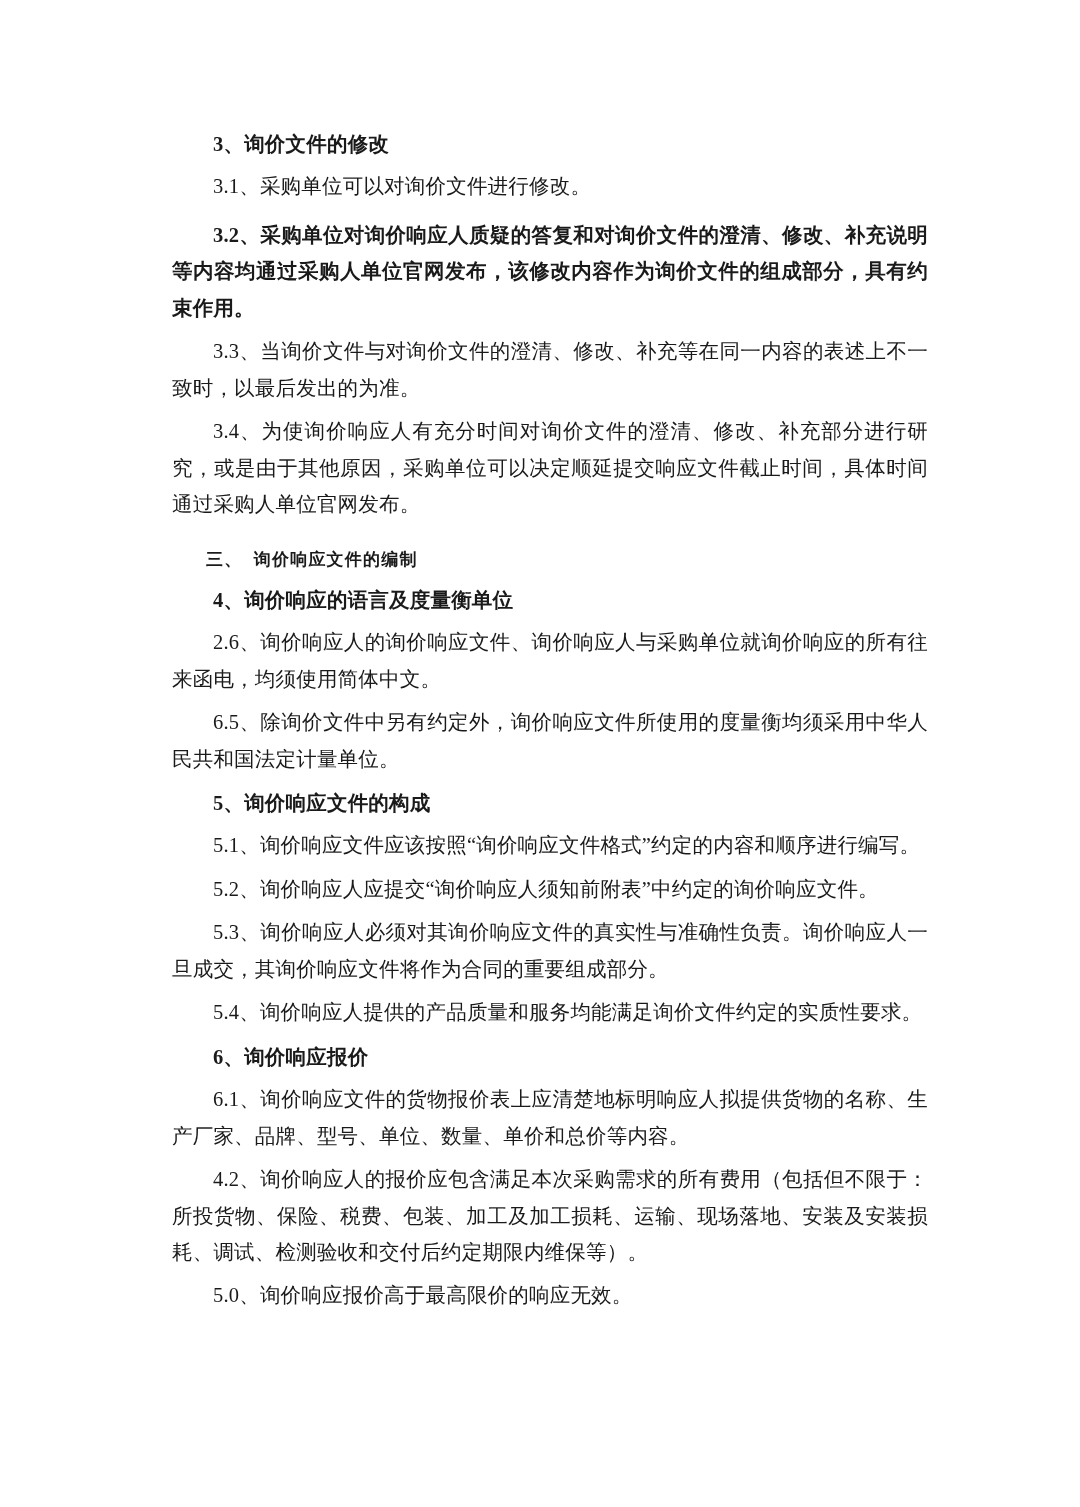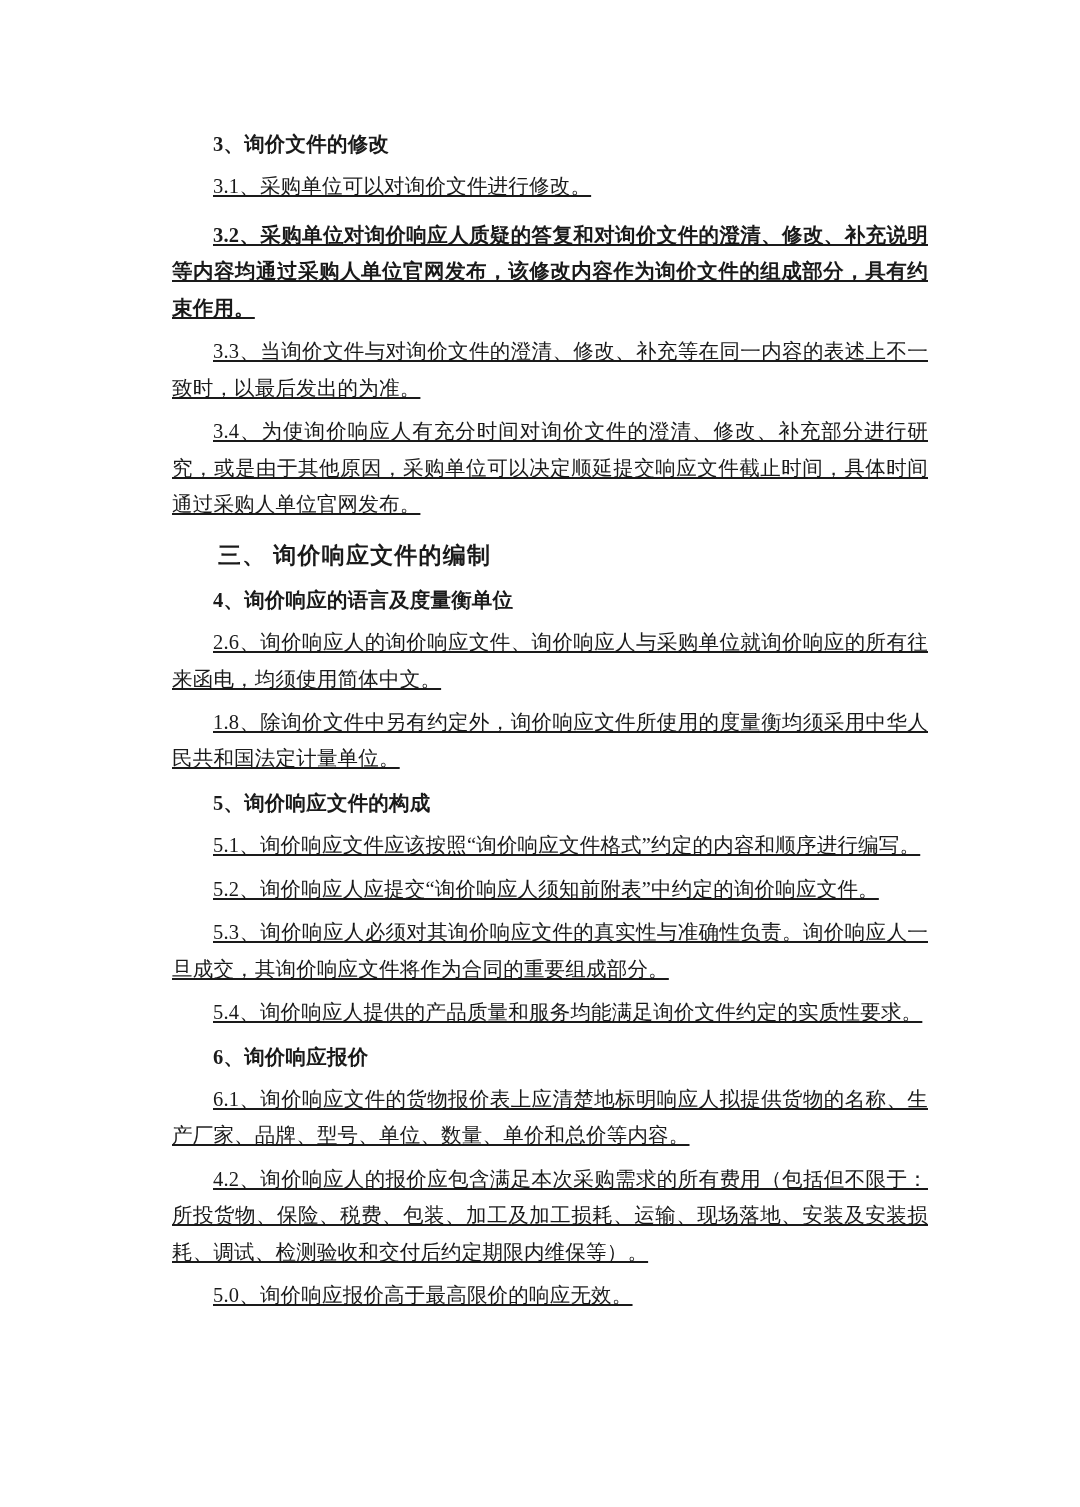--- a/index.html
+++ b/index.html
@@ -29,36 +29,36 @@
   .h-sub {
     font-weight: bold;
     font-size: 20.5px;
     line-height: 1.62;
     text-indent: 2em;
     margin: 10px 0 4px 0;
     letter-spacing: 0.2px;
   }
   .h-section {
     font-weight: bold;
-    font-size: 23px;
+    font-size: 17px;
     line-height: 1.62;
     text-indent: 2em;
-    margin: 14px 0 6px 0;
+    margin: 24px 0 6px 0;
     letter-spacing: 1.2px;
+    font-family: Liberation Mono, monospace;
   }
   
   .p {
     font-size: 20.5px;
     line-height: 1.78;
     text-indent: 2em;
     margin: 7px 0 7px 0;
     text-align: justify;
     text-justify: inter-ideograph;
     letter-spacing: 0.2px;
-    text-decoration: underline;
   }
   .p.bold {
     font-weight: bold;
     margin-top: 12px;
   }
 </style>
 </head>
 <body>
 
 <div class="page">
@@ -71,21 +71,21 @@
     <p class="p">3.4、为使询价响应人有充分时间对询价文件的澄清、修改、补充部分进行研究，或是由于其他原因，采购单位可以决定顺延提交响应文件截止时间，具体时间通过采购人单位官网发布。</p>
   </div>
 
   <div class="block">
     <p class="h-section">三、 询价响应文件的编制</p>
   </div>
 
   <div class="block">
     <p class="h-sub">4、询价响应的语言及度量衡单位</p>
     <p class="p">2.6、询价响应人的询价响应文件、询价响应人与采购单位就询价响应的所有往来函电，均须使用简体中文。</p>
-    <p class="p">1.8、除询价文件中另有约定外，询价响应文件所使用的度量衡均须采用中华人民共和国法定计量单位。</p>
+    <p class="p">6.5、除询价文件中另有约定外，询价响应文件所使用的度量衡均须采用中华人民共和国法定计量单位。</p>
   </div>
 
   <div class="block">
     <p class="h-sub">5、询价响应文件的构成</p>
     <p class="p">5.1、询价响应文件应该按照“询价响应文件格式”约定的内容和顺序进行编写。</p>
     <p class="p">5.2、询价响应人应提交“询价响应人须知前附表”中约定的询价响应文件。</p>
     <p class="p">5.3、询价响应人必须对其询价响应文件的真实性与准确性负责。询价响应人一旦成交，其询价响应文件将作为合同的重要组成部分。</p>
     <p class="p">5.4、询价响应人提供的产品质量和服务均能满足询价文件约定的实质性要求。</p>
   </div>
 

